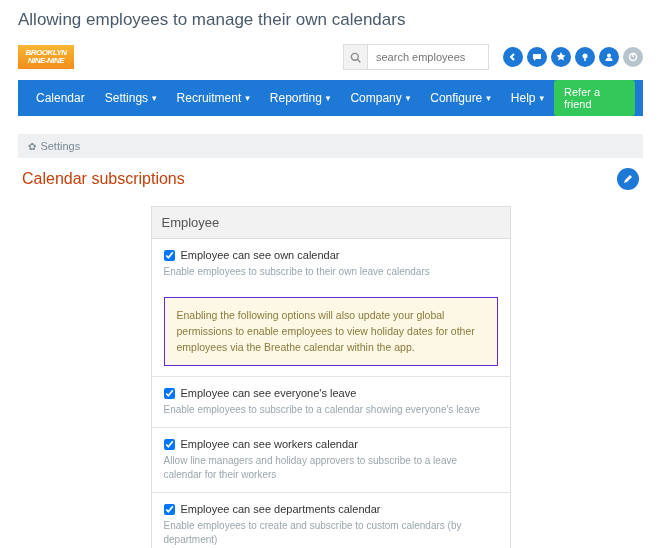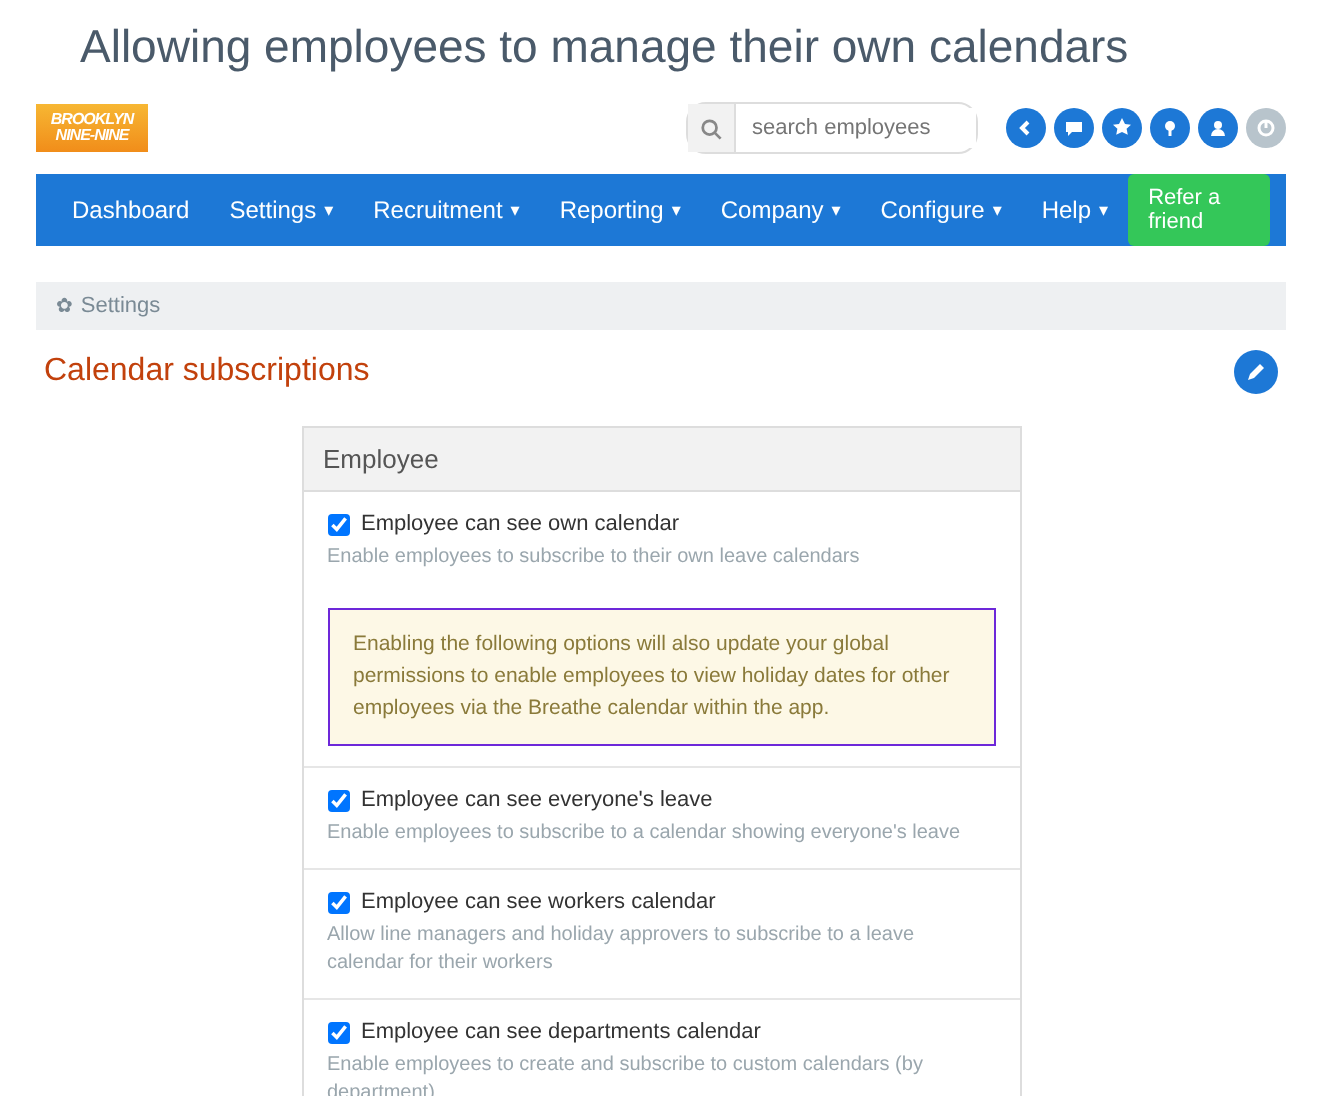--- a/index.html
+++ b/index.html
@@ -1,22 +1,22 @@
 <!DOCTYPE html>
 <html><head>
 <meta charset="utf-8">
 <style>
   * { box-sizing: border-box; margin: 0; padding: 0; }
   body { font-family: -apple-system, "Segoe UI", Arial, sans-serif; background: #fff; width: 661px; font-size: 12px; color: #333; }
-  .doc-title { font-size: 23px; color: #4a5a6a; padding: 10px 18px 14px; font-weight: 400; margin-left: 22px; }
+  .doc-title { font-size: 17px; color: #4a5a6a; padding: 10px 18px 14px; font-weight: 400; }
   .app { padding: 0 18px; }
   .topbar { display: flex; align-items: center; gap: 6px; margin-bottom: 10px; }
   .logo { width: 56px; height: 24px; background: linear-gradient(180deg,#f7b733,#f18d1a); display:flex; align-items:center; justify-content:center; font-size:8px; font-weight:800; color:#fff; letter-spacing:-.5px; line-height:8px; text-align:center; font-style: italic; }
   .spacer { flex: 1; }
-  .search-wrap { display:flex; align-items:center; border:1px solid #ddd; border-radius:10px; font-size:11px; color:#999; }
+  .search-wrap { display:flex; align-items:center; border:1px solid #ddd; border-radius:0; font-size:11px; color:#999; }
   .search-ico { width:24px; height:24px; display:flex; align-items:center; justify-content:center; background:#f2f2f2; border-right:1px solid #ddd; }
   .search-input { border:none; padding:4px 8px; width:120px; font-size:11px; outline:none; }
   .circ-icons { display:flex; gap:4px; margin-left:8px; }
   .circ { width:20px; height:20px; border-radius:50%; background:#1d78d6; display:flex; align-items:center; justify-content:center; color:#fff; font-size:11px; }
   .navbar { background:#1d78d6; color:#fff; display:flex; align-items:center; padding:0 8px; height:36px; font-size:12px; }
   .nav-item { padding:0 10px; display:flex; align-items:center; gap:4px; cursor:pointer; height:100%; }
   .nav-item .caret { font-size:9px; }
   .refer-btn { margin-left:auto; background:#34c759; padding:6px 10px; border-radius:3px; font-size:11px; cursor:pointer; }
   .main { padding: 18px 0 10px; }
   .bc { background:#eef0f2; padding:6px 10px; color:#7a8a95; font-size:11px; display:flex; align-items:center; gap:4px; }
@@ -84,21 +84,21 @@
           <svg width="10" height="10" viewBox="0 0 10 10">
             <circle cx="5" cy="5" r="3.5" fill="none" stroke="#fff" stroke-width="1.5"></circle>
             <line x1="5" y1="1" x2="5" y2="5" stroke="#fff" stroke-width="1.5"></line>
           </svg>
         </div>
     </div>
   </div>
 
   <div class="navbar">
     <div class="nav-item">
-        <span>Dashboard</span>
+        <span>Calendar</span>
       </div>
     <div class="nav-item">
         <span>Settings</span>
         <span class="caret">▾</span>
       </div>
     <div class="nav-item">
         <span>Recruitment</span>
         <span class="caret">▾</span>
       </div>
     <div class="nav-item">

